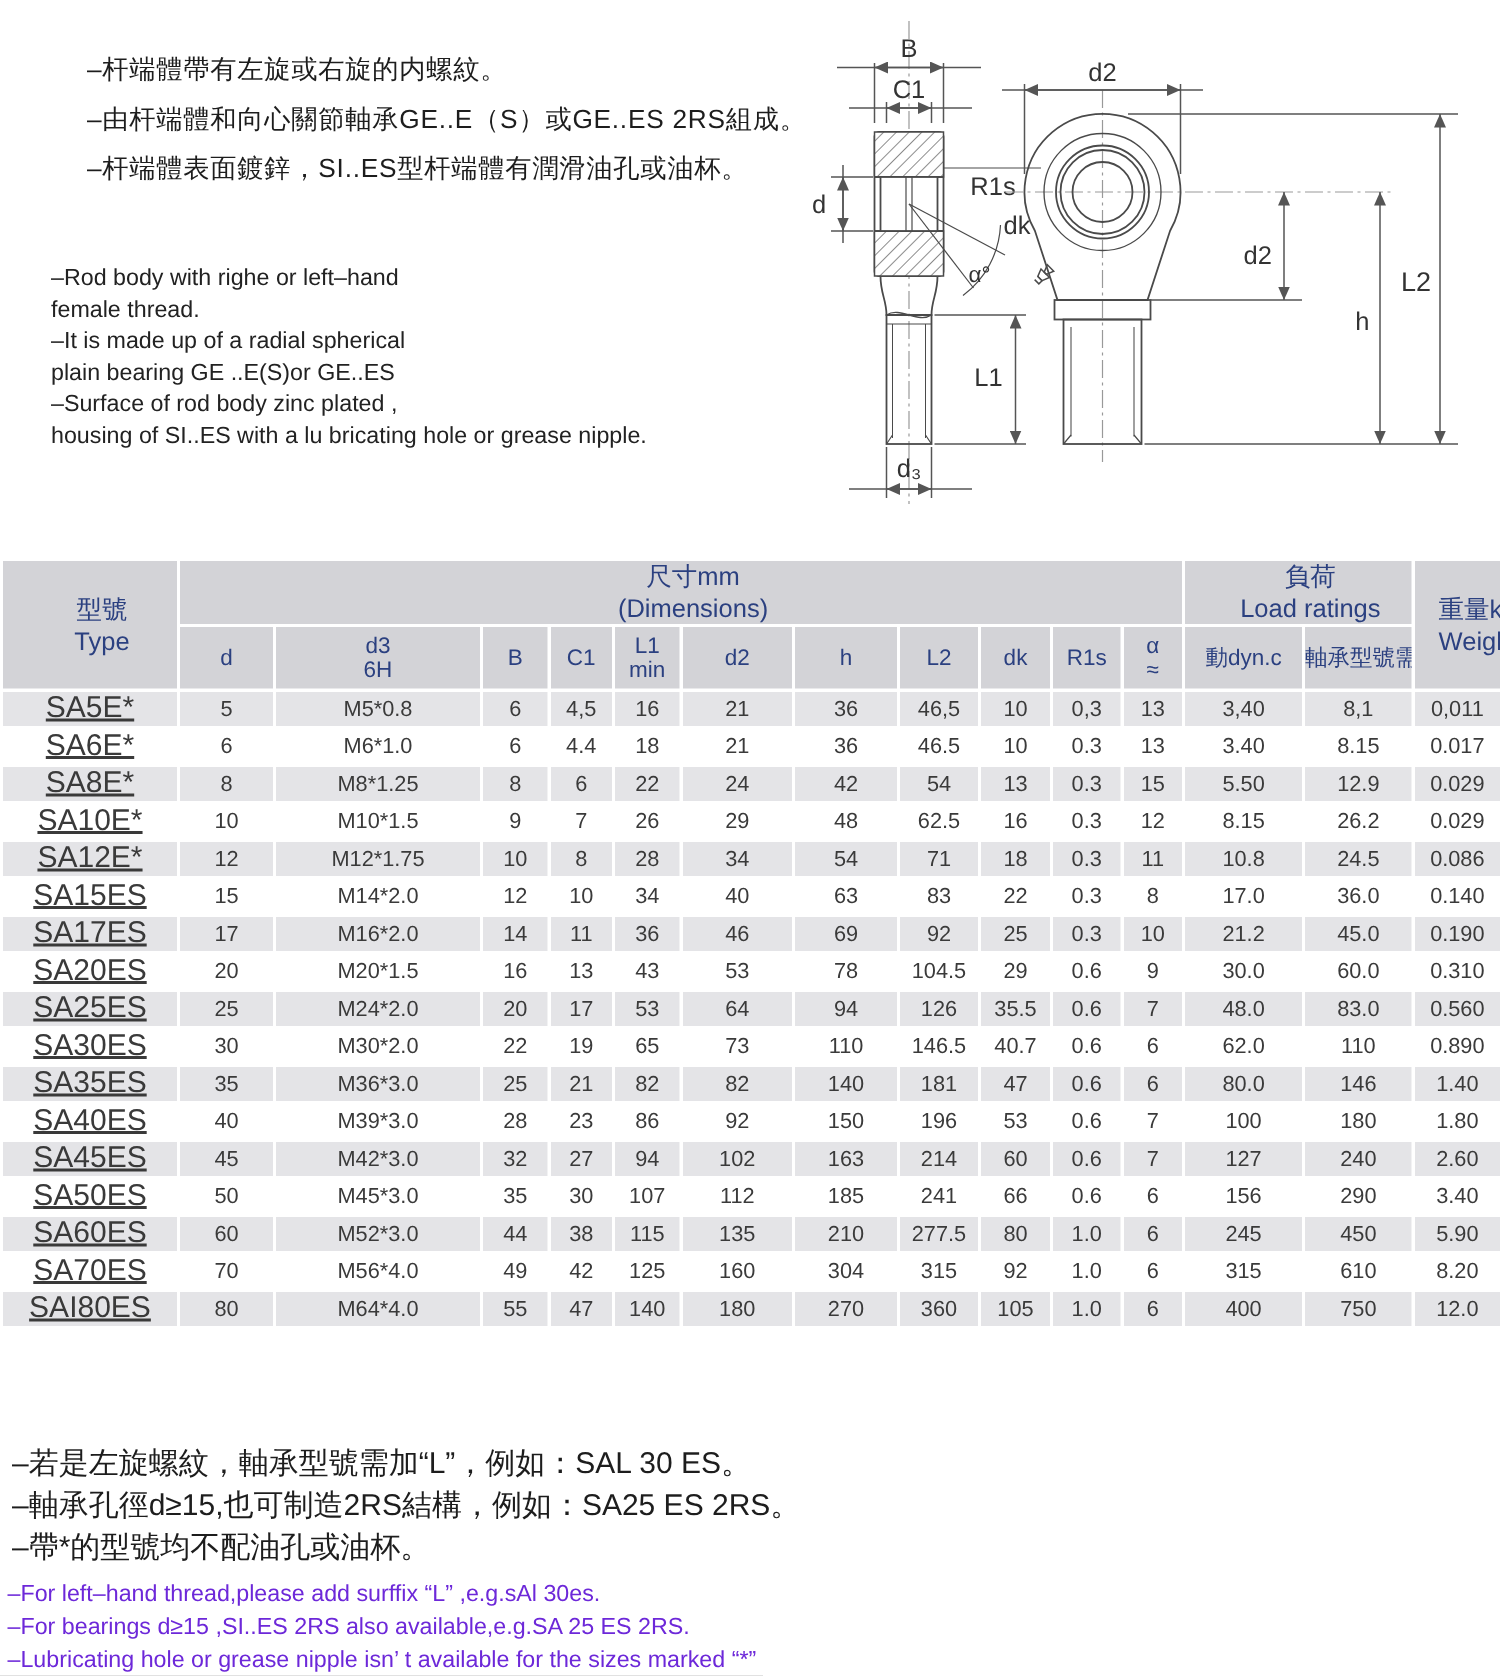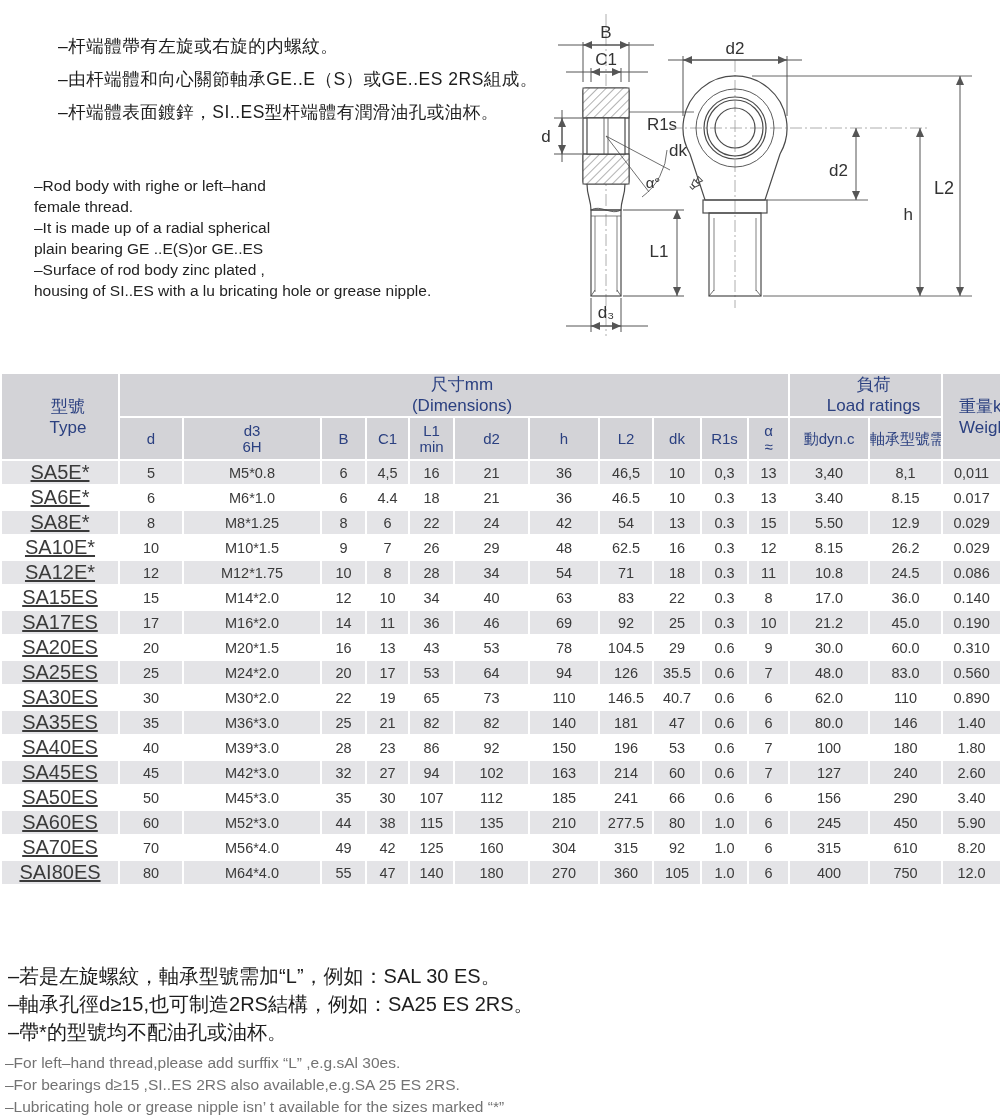--- a/index.html
+++ b/index.html
@@ -7,21 +7,21 @@
   .page {
     position:relative; width:1000px; height:1117px; margin:0 auto;
     background:#ffffff; overflow:hidden;
     font-family:"Liberation Sans","DejaVu Sans",sans-serif; color:#2b2b2b;
   }
   
   .intro-zh { position:absolute; left:30px; top:30px; font-size:17.5px; line-height:33px; color:#1d1d1d; letter-spacing:0.5px;margin-left:28px; }
   .intro-en { position:absolute; left:34px; top:175px; font-size:15.5px; line-height:21px; color:#222; }
   
   .notes-zh { position:absolute; left:8px; top:962px; font-size:20px; line-height:28px; color:#1d1d1d; }
-  .notes-en { position:absolute; left:5px; top:1052px; font-size:15.5px; line-height:22px; color:#737373; }
+  .notes-en { position:absolute; left:5px; top:1052px; font-size:15.5px; line-height:22px; color:#6d28d9; }
   
   .diagram { position:absolute; left:520px; top:4px; }
   .diagram text { font-family:"Liberation Sans","DejaVu Sans",sans-serif; fill:#333; }
   
   table.spec { position:absolute; left:0; top:372px; width:1000px; border-collapse:collapse; table-layout:fixed; }
   table.spec th, table.spec td { border:2px solid #ffffff; text-align:center; vertical-align:middle; overflow:hidden; white-space:nowrap; }
   table.spec thead th { background:#d3d3d7; color:#2b4080; font-weight:normal; }
   .th-main { font-size:17px; line-height:21px; height:43px;padding-left:16px; }
   .th-span2 { height:86px; }
   #subheader-row th { font-size:15px; line-height:16px; height:43px; }

